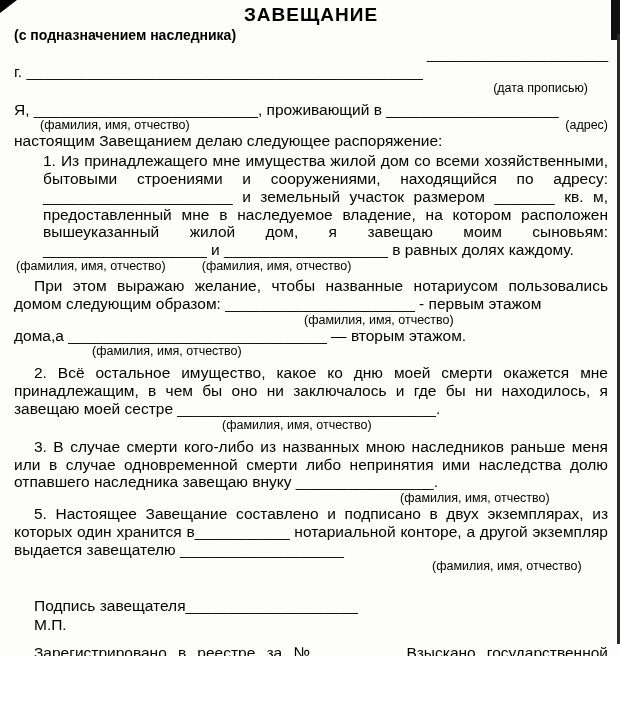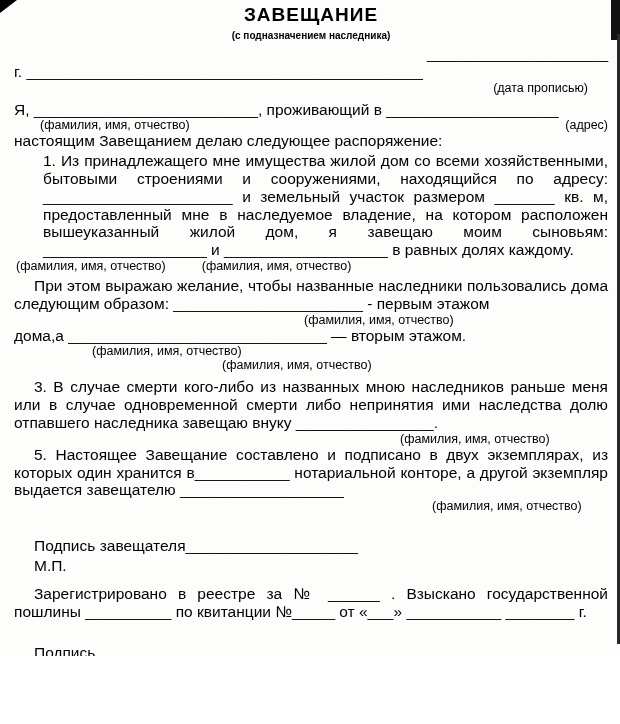--- a/index.html
+++ b/index.html
@@ -6,21 +6,21 @@
   html, body { margin: 0; padding: 0; background: #ffffff; }
   .page {
     width: 620px; height: 656px;
     background: #fdfdfb;
     font-family: "Liberation Sans", "DejaVu Sans", sans-serif;
     font-size: 15.5px; line-height: 17.8px; color: #000;
     padding: 4px 12px 0 14px;
     position: relative; overflow: hidden;
   }
   .title { text-align: center; font-weight: bold; font-size: 19px; line-height: 22px; letter-spacing: 1px; }
-  .subtitle { text-align: center; font-weight: bold; font-size: 10px; line-height: 19px; }
+  .subtitle { text-align: left; font-weight: bold; font-size: 14px; line-height: 19px; }
   .row { display: flex; }
   .right { justify-content: flex-end; }
   .between { justify-content: flex-start; }
   .just { text-align: justify; }
   .indent { text-indent: 20px; }
   .caption { font-size: 12.5px; line-height: 14px; white-space: nowrap; }
   .blank { white-space: nowrap; }
   .mt2 { margin-top: 2px; margin-left: 29px; } .mt4 { margin-top: 4px; } .mt6 { margin-top: 6px; }
   .mt8 { margin-top: 24px; } .mt10 { margin-top: 10px; }
   .ml20 { margin-left: 20px; }
@@ -74,25 +74,26 @@
 
   <div>настоящим Завещанием делаю следующее распоряжение:</div>
 
   <div class="just mt2">1. Из принадлежащего мне имущества жилой дом со всеми хозяйственными, бытовыми строениями и сооружениями, находящийся по адресу: ______________________ и земельный участок размером _______ кв. м, предоставленный мне в наследуемое владение, на котором расположен вышеуказанный жилой дом, я завещаю моим сыновьям: ___________________ и ___________________ в равных долях каждому.</div>
 
   <div class="cap-pair caption">
     <span>(фамилия, имя, отчество)</span>
     <span>(фамилия, имя, отчество)</span>
   </div>
 
-  <div class="just indent mt4">При этом выражаю желание, чтобы названные наследники пользовались дома следующим образом: ______________________ - первым этажом</div>
+  <div class="just indent mt4">При этом выражаю желание, чтобы названные нотариусом пользовались домом следующим образом: ______________________ - первым этажом</div>
   <div class="caption cap-wish1">(фамилия, имя, отчество)</div>
   <div>дома,а ______________________________ — вторым этажом.</div>
   <div class="caption cap-wish2">(фамилия, имя, отчество)</div>
 
+  <div class="just indent mt6">2. Всё остальное имущество, какое ко дню моей смерти окажется мне принадлежащим, в чем бы оно ни заключалось и где бы ни находилось, я завещаю моей сестре ______________________________.</div>
   <div class="caption cap-p2">(фамилия, имя, отчество)</div>
 
   <div class="just indent mt6">3. В случае смерти кого-либо из названных мною наследников раньше меня или в случае одновременной смерти либо непринятия ими наследства долю отпавшего наследника завещаю внуку ________________.</div>
   <div class="caption cap-p3">(фамилия, имя, отчество)</div>
 
 
   <div class="just indent">5. Настоящее Завещание составлено и подписано в двух экземплярах, из которых один хранится в___________ нотариальной конторе, а другой экземпляр выдается завещателю ___________________</div>
   <div class="caption cap-p5">(фамилия, имя, отчество)</div>
 
   <div class="ml20 mt8">Подпись завещателя____________________</div>

